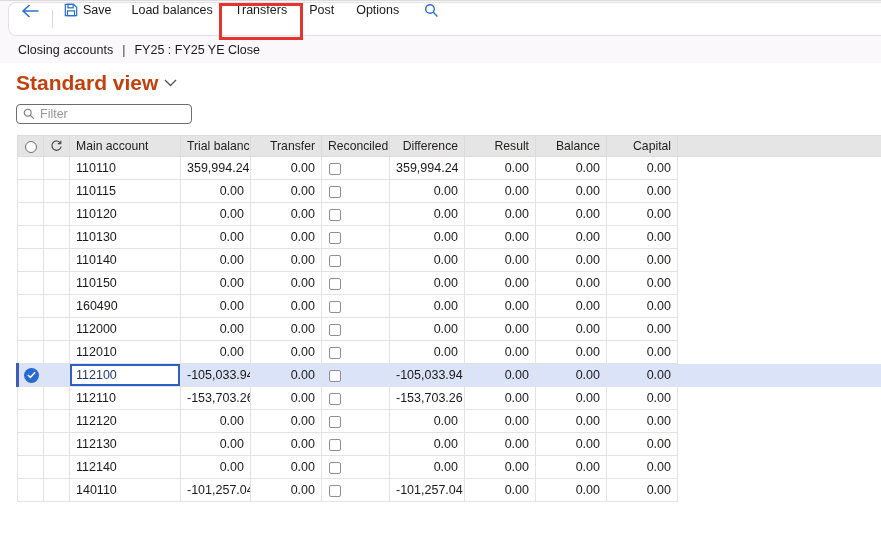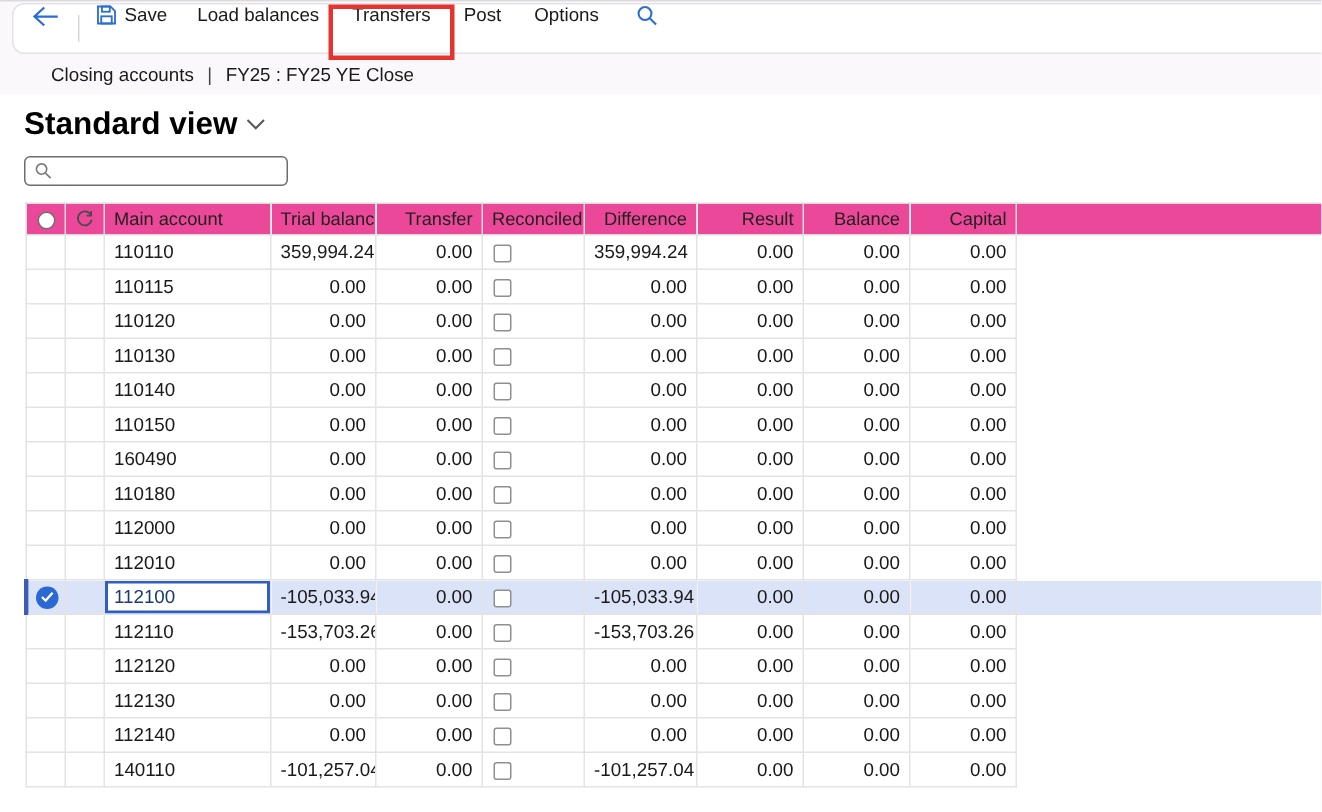--- a/index.html
+++ b/index.html
@@ -41,32 +41,32 @@
     position: absolute;
     top: 0; bottom: -5px; left: -5px; right: -5px;
     border: 3px solid #e5342f;
     pointer-events: none;
     z-index: 20;
   }
 
   
   .breadcrumb {
     display: flex; align-items: center;
-    padding: 7px 0 6px 34px;
+    padding: 7px 0 6px 18px;
     font-size: 12.5px; color: #1b1a19;
     background: #faf8fa;
   }
   .breadcrumb .sep { margin: 0 9px; color: #444; }
 
   
   .content { background: #ffffff; padding: 4px 0 0 16px; height: 481px; }
   .view-title {
     display: inline-flex; align-items: center; gap: 6px;
     background: none; border: none; cursor: pointer;
-    font-family: inherit; font-size: 21px; font-weight: 700; color: #000000;
+    font-family: inherit; font-size: 21px; font-weight: 700; color: #c2410c;
     margin: 4px 0 9px 0; padding: 0;
   }
   .filter-box {
     width: 176px; height: 20px;
     border: 1px solid #6f6c6c; border-radius: 4px;
     display: flex; align-items: center; gap: 5px;
     padding: 0 6px; background: #fff;
     margin-bottom: 11px;
   }
   .filter-box input {
@@ -85,21 +85,21 @@
   col.c-reconciled { width: 68px; }
   col.c-difference { width: 75px; }
   col.c-result     { width: 71px; }
   col.c-balance    { width: 71px; }
   col.c-capital    { width: 71px; }
   col.c-filler     { width: auto; }
 
   th {
     height: 21px; font-weight: 400; font-size: 12.2px; color: #201f1e;
     border: 1px solid #dcdcdc; padding: 0 6px; white-space: nowrap;
-    overflow: hidden; background: #ec4899;
+    overflow: hidden; background: #e5e5e5;
   }
   th.filler, td.filler { border-left: none; border-right: none; }
   th.filler { border-top: 1px solid #dcdcdc; border-bottom: 1px solid #dcdcdc; }
   td {
     height: 23px; font-size: 12.5px; color: #1b1a19;
     border: 1px solid #e3e3e3; padding: 0 6px; white-space: nowrap;
     overflow: hidden; background: #fff;
   }
   td.filler { border: none; background: transparent; }
   .al-left { text-align: left; }
@@ -199,20 +199,21 @@
       </span>
     </button>
 
     <div class="filter-box">
       <span>
         <svg class="icon-svg" width="12" height="12" viewBox="0 0 14 14">
           <circle cx="5.5" cy="5.5" r="4" fill="none" stroke="#7a7a7a" stroke-width="1.3"></circle>
           <path d="M8.6 8.6 L12.5 12.5" stroke="#7a7a7a" stroke-width="1.3"></path>
         </svg>
       </span>
+      <input type="text" placeholder="Filter" style="">
     </div>
 
     <table>
       <colgroup>
         <col class="c-select">
           <col class="c-refresh">
           <col class="c-account">
         <col class="c-trial">
           <col class="c-transfer">
           <col class="c-reconciled">
@@ -328,33 +329,20 @@
             <td class="al-left t-checkbox"><span class="cb"></span></td>
             <td class="al-right">0.00</td>
             <td class="al-right">0.00</td>
             <td class="al-right">0.00</td>
             <td class="al-right">0.00</td>
             <td class="filler"></td>
           </tr>
           <tr>
             <td class="al-center t-select"></td>
             <td class="al-center t-refresh"></td>
-            <td class="al-left cell-account">110180</td>
-            <td class="al-right">0.00</td>
-            <td class="al-right">0.00</td>
-            <td class="al-left t-checkbox"><span class="cb"></span></td>
-            <td class="al-right">0.00</td>
-            <td class="al-right">0.00</td>
-            <td class="al-right">0.00</td>
-            <td class="al-right">0.00</td>
-            <td class="filler"></td>
-          </tr>
-          <tr>
-            <td class="al-center t-select"></td>
-            <td class="al-center t-refresh"></td>
             <td class="al-left cell-account">112000</td>
             <td class="al-right">0.00</td>
             <td class="al-right">0.00</td>
             <td class="al-left t-checkbox"><span class="cb"></span></td>
             <td class="al-right">0.00</td>
             <td class="al-right">0.00</td>
             <td class="al-right">0.00</td>
             <td class="al-right">0.00</td>
             <td class="filler"></td>
           </tr>

